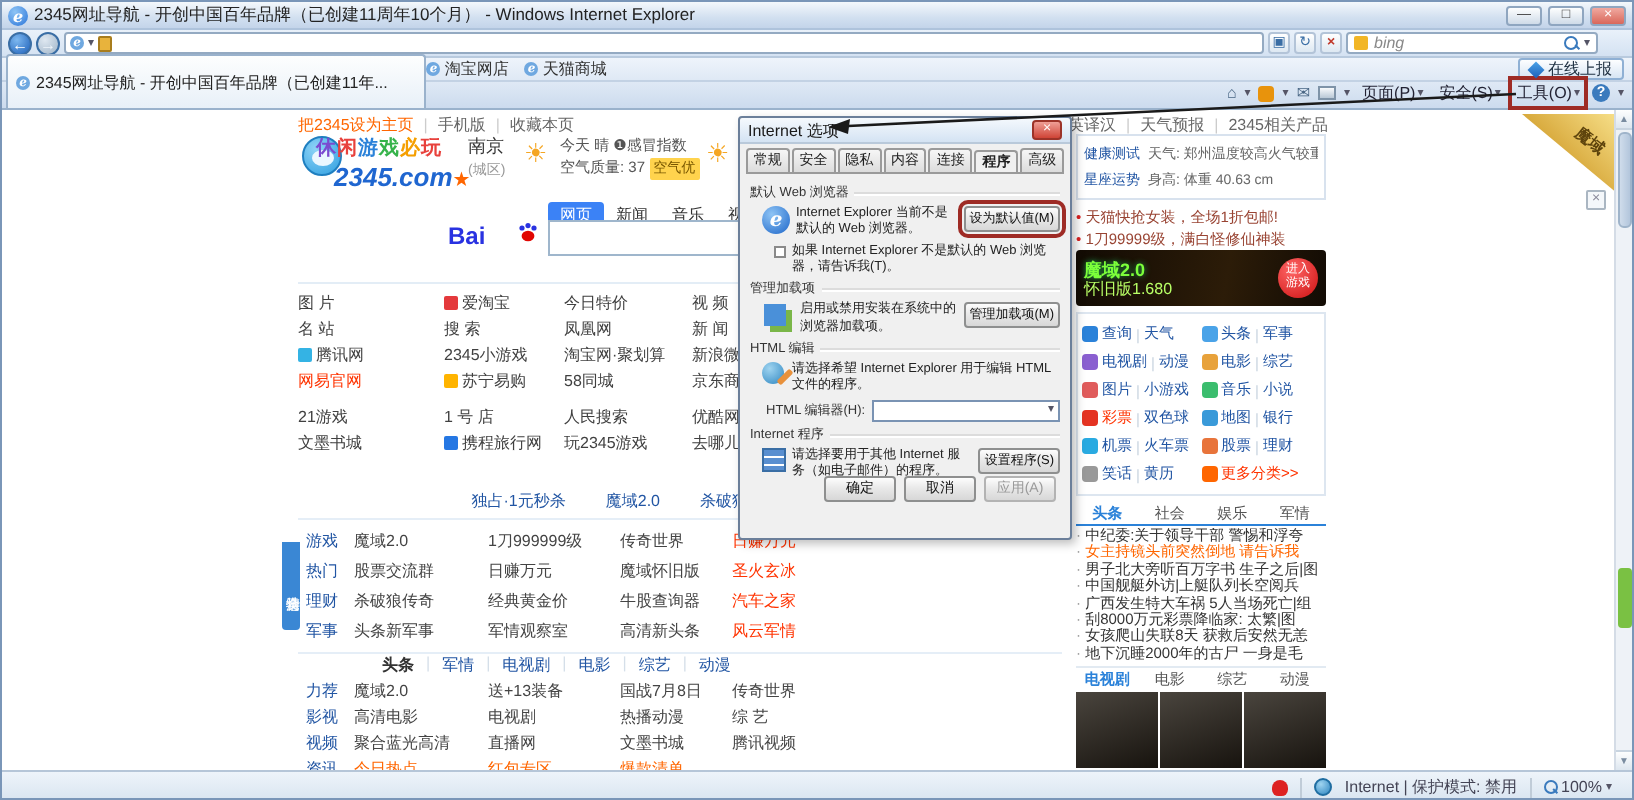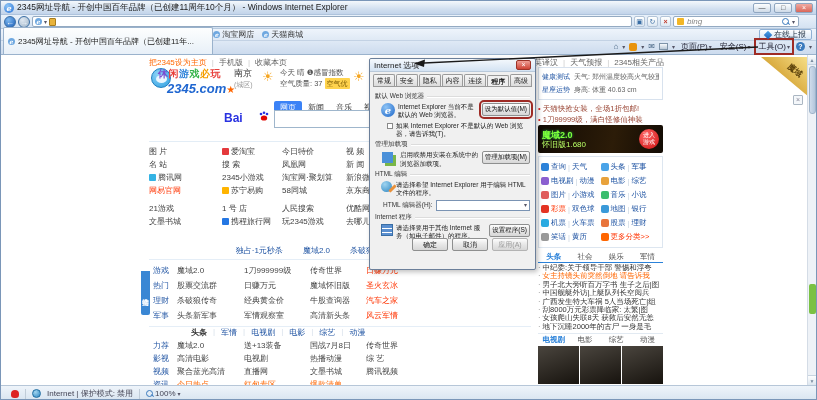--- a/index.html
+++ b/index.html
@@ -152,21 +152,21 @@
 .peel{position:absolute;left:760px;top:2px;width:48px;height:40px;background:linear-gradient(225deg,#f7e08a 0%,#d8a93c 55%,#9a7217 100%);clip-path:polygon(0 0,100% 0,100% 100%)}
 .peel-txt{position:absolute;right:6px;top:8px;font-size:8px;color:#5d430c;transform:rotate(38deg);font-weight:bold}
 .peel-close{position:absolute;left:792px;top:40px;width:10px;height:10px;border:1px solid #aab6c2;background:#f4f7fa;color:#889;font-size:7px;line-height:8px;text-align:center;border-radius:1px}
 .scrollbar{position:absolute;right:0;top:0;width:9px;height:330px;background:#eef2f7;border-left:1px solid #d4dce6}
 .sb-btn{height:10px;text-align:center;font-size:5px;color:#7a8ca0;line-height:10px;background:linear-gradient(#fdfefe,#dde6ef);border-bottom:1px solid #c8d4e0}
 .sb-btn.down{position:absolute;bottom:0;width:100%;border-top:1px solid #c8d4e0;border-bottom:none}
 .sb-thumb{position:absolute;top:11px;left:1px;width:7px;height:48px;background:linear-gradient(90deg,#cfdceb,#b3c6dc);border-radius:3px;border:1px solid #9fb4ca}
 .sb-mark{position:absolute;top:229px;left:1px;width:7px;height:30px;background:#7ac143;border-radius:2px}
 
 
-.statusbar{height:16px;background:linear-gradient(#eef4fa,#d8e4f0);border-top:1px solid #b6c6d8;display:flex;align-items:center;justify-content:flex-start;gap:6px;padding:0 10px;font-size:8px;color:#445}
+.statusbar{height:16px;background:linear-gradient(#eef4fa,#d8e4f0);border-top:1px solid #b6c6d8;display:flex;align-items:center;justify-content:flex-end;gap:6px;padding:0 10px;font-size:8px;color:#445}
 .paw{width:8px;height:8px;background:#d22;border-radius:50% 50% 40% 40%}
 .globe{width:9px;height:9px;border-radius:50%;background:radial-gradient(circle at 35% 30%,#9fd4f0,#2e86c1);border:1px solid #1f6da1}
 .vsep{width:1px;height:10px;background:#c0ccd8}
 .zoombox{display:flex;align-items:center;gap:2px}
 
 
 .dialog{position:absolute;left:368px;top:3px;width:167px;height:212px;background:#f0f0f0;border:1px solid #6b7f9a;border-radius:2px;box-shadow:2px 2px 5px rgba(0,0,0,.25);z-index:50}
 .dlg-title{height:13px;background:linear-gradient(#f5f9fd,#d4e3f3);border-bottom:1px solid #b9c9da;display:flex;align-items:center;padding:0 4px;font-size:8px;color:#1a1a1a;border-radius:2px 2px 0 0}
 .dlg-close{margin-left:auto;width:15px;height:10px;background:linear-gradient(#ef9f96,#cf4436);border:1px solid #9c3328;border-radius:2px;color:#fff;font-size:7px;line-height:8px;text-align:center}
 .dlg-tabs{display:flex;padding:2px 3px 0 3px;gap:1px}

